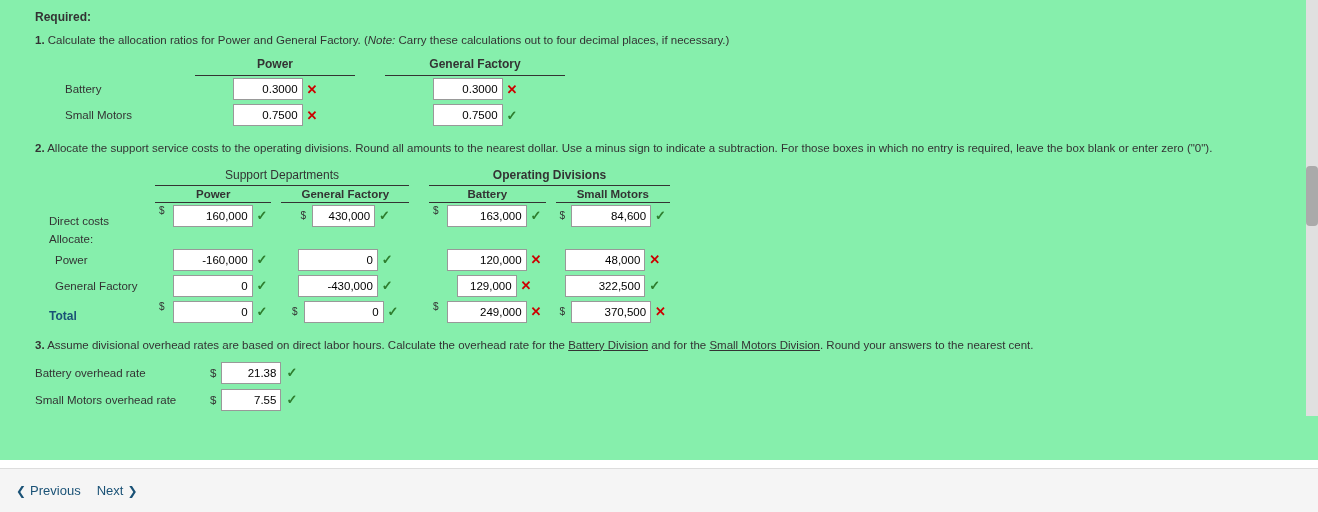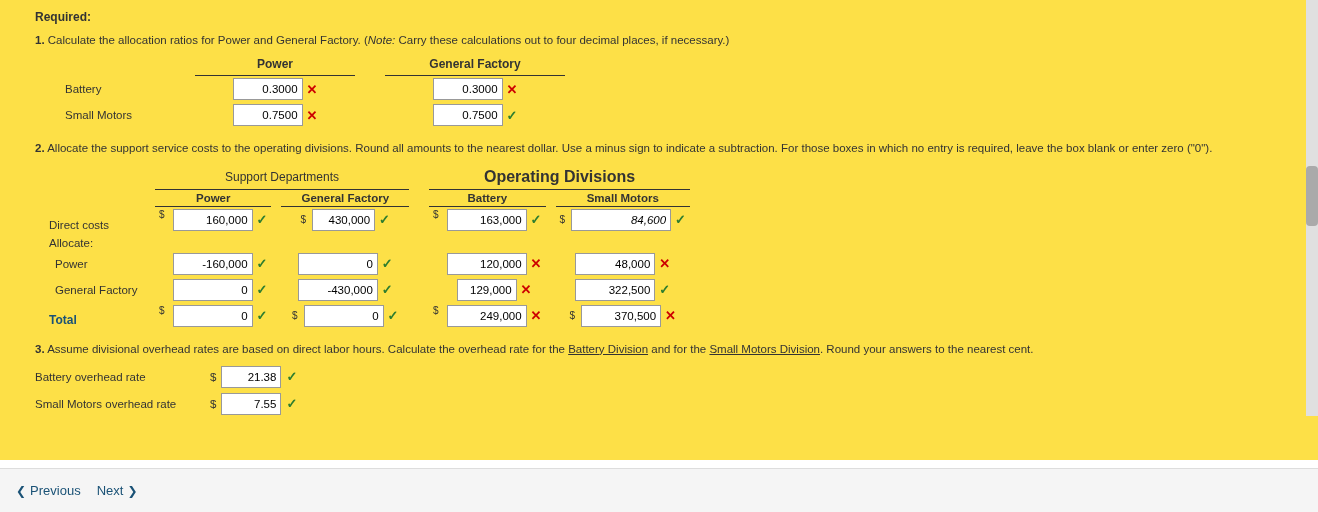--- a/index.html
+++ b/index.html
@@ -7,21 +7,21 @@
       font-family: Arial, sans-serif;
       font-size: 12px;
       color: #333;
       background: #fff;
       width: 1318px;
       min-height: 512px;
       overflow: hidden;
     }
     .main-content {
       padding: 10px 20px 0 35px;
-      background: #fde047;
+      background: #86efac;
       min-height: 460px;
       position: relative;
     }
     .required-label {
       font-weight: bold;
       margin-bottom: 8px;
     }
     .question-block {
       margin-bottom: 12px;
     }
@@ -249,21 +249,21 @@
         <span class="question-num">2.</span>
         Allocate the support service costs to the operating divisions. Round all amounts to the nearest dollar. Use a minus sign to indicate a subtraction. For those boxes in which no entry is required, leave the box blank or enter zero ("0").
       </div>
 
       <table class="main-table">
         <thead>
           <tr>
             <td style="width:110px;"></td>
             <td colspan="4" style="text-align:center; font-weight:normal; font-size:12px; border-bottom:1.5px solid #333; padding-bottom:3px;">Support Departments</td>
             <td style="width:20px;"></td>
-            <td colspan="4" style="text-align:center; font-weight:bold; font-size:16px; border-bottom:1.5px solid #333; padding-bottom:3px;">Operating Divisions</td>
+            <td colspan="4" style="text-align:center; font-weight:bold; font-size:12px; border-bottom:1.5px solid #333; padding-bottom:3px;">Operating Divisions</td>
           </tr>
           <tr>
             <td></td>
             <td colspan="2" style="text-align:center; font-weight:bold; font-size:11.5px; border-bottom:1.5px solid #333; padding:2px 20px;">Power</td>
             <td style="width:10px;"></td>
             <td style="text-align:center; font-weight:bold; font-size:11.5px; border-bottom:1.5px solid #333; padding:2px 20px;">General Factory</td>
             <td></td>
             <td colspan="2" style="text-align:center; font-weight:bold; font-size:11.5px; border-bottom:1.5px solid #333; padding:2px 20px;">Battery</td>
             <td style="width:10px;"></td>
             <td style="text-align:center; font-weight:bold; font-size:11.5px; border-bottom:1.5px solid #333; padding:2px 20px;">Small Motors</td>
@@ -293,21 +293,21 @@
             <td class="cell-input">
               <div class="input-with-icon">
                 <input type="text" value="163,000" style="width: 80px;">
                 <span class="icon-check">✓</span>
               </div>
             </td>
             <td></td>
             <td class="cell-input">
               <div class="input-with-icon">
                 <span style="font-size:10px; color:#333; margin-right:2px;">$</span>
-                <input type="text" value="84,600" style="width: 100px; font-style: italic;">
+                <input type="text" value="84,600" style="width: 80px;">
                 <span class="icon-check">✓</span>
               </div>
             </td>
           </tr>
 
           <tr>
             <td style="font-size:11.5px; padding-top:4px;">Allocate:</td>
             <td></td>
               <td></td>
               <td></td>

